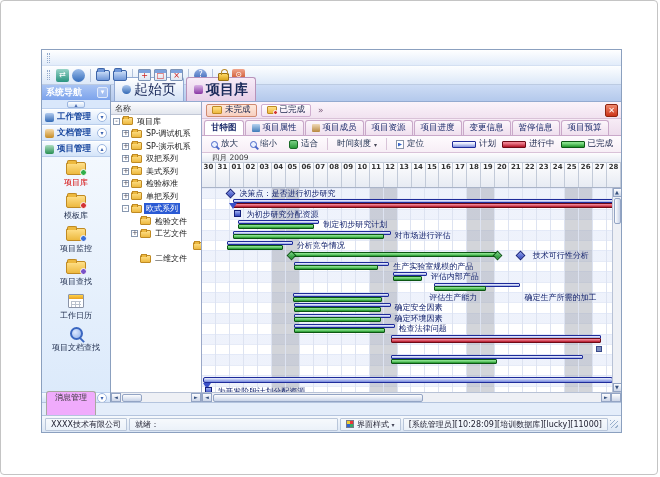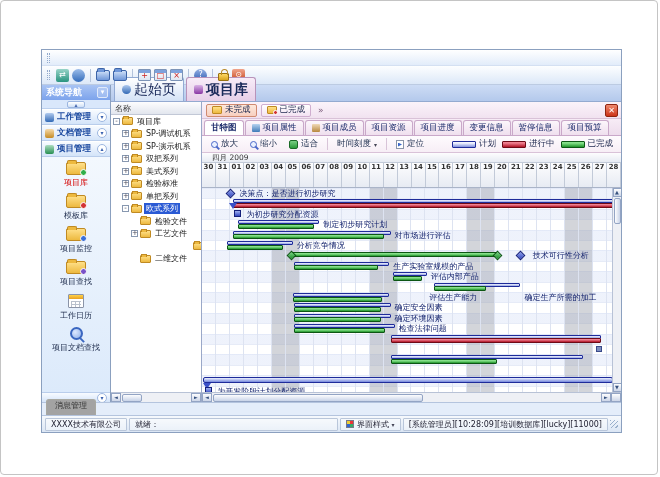--- a/index.html
+++ b/index.html
@@ -127,21 +127,21 @@
   .b-plan{height:6px;background:linear-gradient(#eef2ff,#7487dc);border:1px solid #1e2b9a;border-radius:2px;}
   .diam{position:absolute;width:7px;height:7px;transform:rotate(45deg);background:linear-gradient(135deg,#8fa0ec,#3348c0);border:1px solid #141f7a;z-index:21;}
   .diam.green{background:linear-gradient(135deg,#7ad884,#1a8a2a);border-color:#0c5614;}
   .sqmark{position:absolute;width:7px;height:7px;background:linear-gradient(#9fb0f0,#3348c0);border:1px solid #141f7a;z-index:21;}
   .tri{position:absolute;width:0;height:0;border-left:4px solid transparent;border-right:4px solid transparent;border-top:6px solid #3a50c8;z-index:21;}
   .pent{position:absolute;width:9px;height:9px;background:#4a62d8;clip-path:polygon(0 0,100% 0,100% 55%,50% 100%,0 55%);z-index:21;}
   .edgemark{position:absolute;width:6px;height:6px;background:#7d8fc0;border:1px solid #3a4a8a;z-index:21;}
 
   
   .bottomtabs{height:13px;background:#e4edfa;border-top:1px solid #b4c4de;display:flex;align-items:flex-end;padding-left:4px;}
-  .btab{height:16px;font-size:8px;color:#333;padding:0 8px;line-height:12px;background:#a3a3a3;border:1px solid #a8a8a0;border-bottom:none;border-radius:3px 3px 0 0;cursor:pointer;}
+  .btab{height:24px;font-size:8px;color:#333;padding:0 8px;line-height:12px;background:#f0abfc;border:1px solid #a8a8a0;border-bottom:none;border-radius:3px 3px 0 0;cursor:pointer;}
   .statusbar{height:17px;background:linear-gradient(#f6f9fd,#dbe6f5);border-top:1px solid #b4c4de;display:flex;align-items:center;gap:2px;padding:0 3px;font-size:8px;color:#223;}
   .scell{height:13px;line-height:12px;padding:0 5px;border:1px solid #b9c6da;border-radius:1px;background:rgba(255,255,255,.4);white-space:nowrap;}
   .sspace{flex:1;}
   .styleico{display:inline-block;width:8px;height:8px;vertical-align:-1px;margin-right:3px;background:conic-gradient(#e33 0 25%,#3a6 0 50%,#36c 0 75%,#ec3 0);border:1px solid #778;}
   .gripdots{width:8px;height:8px;background:repeating-linear-gradient(135deg,#9ab0cc 0 1px,transparent 1px 3px);}
 </style>
 </head>
 <body>
 
 <div class="page">

